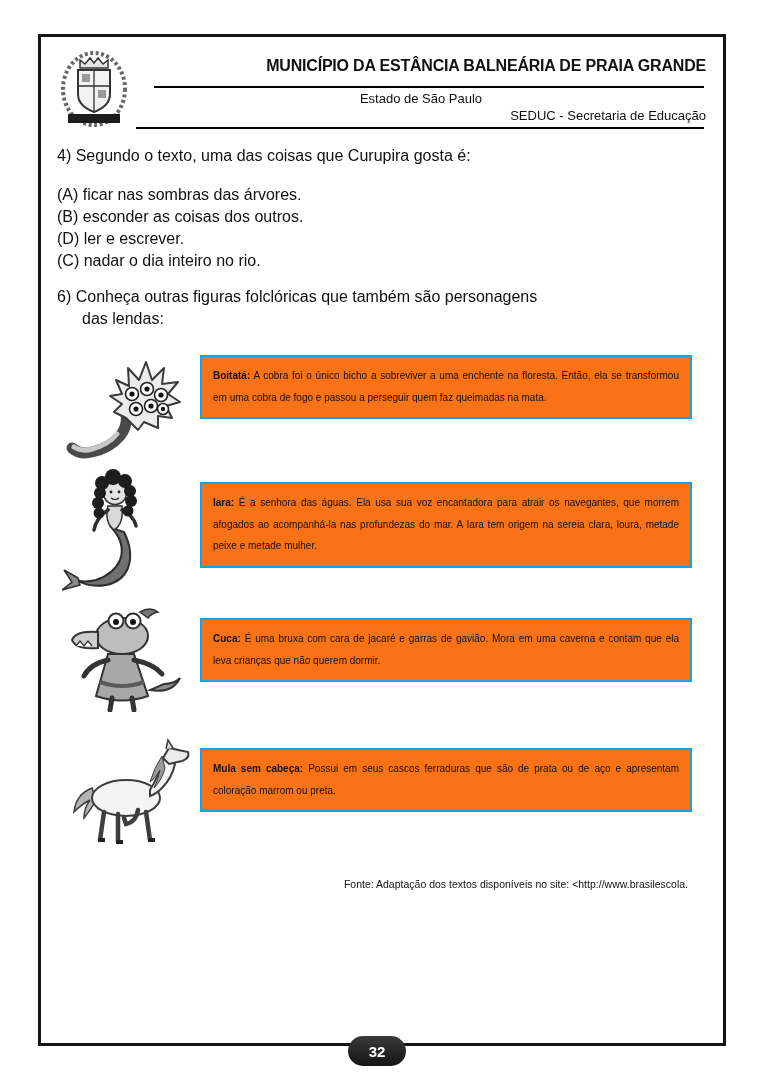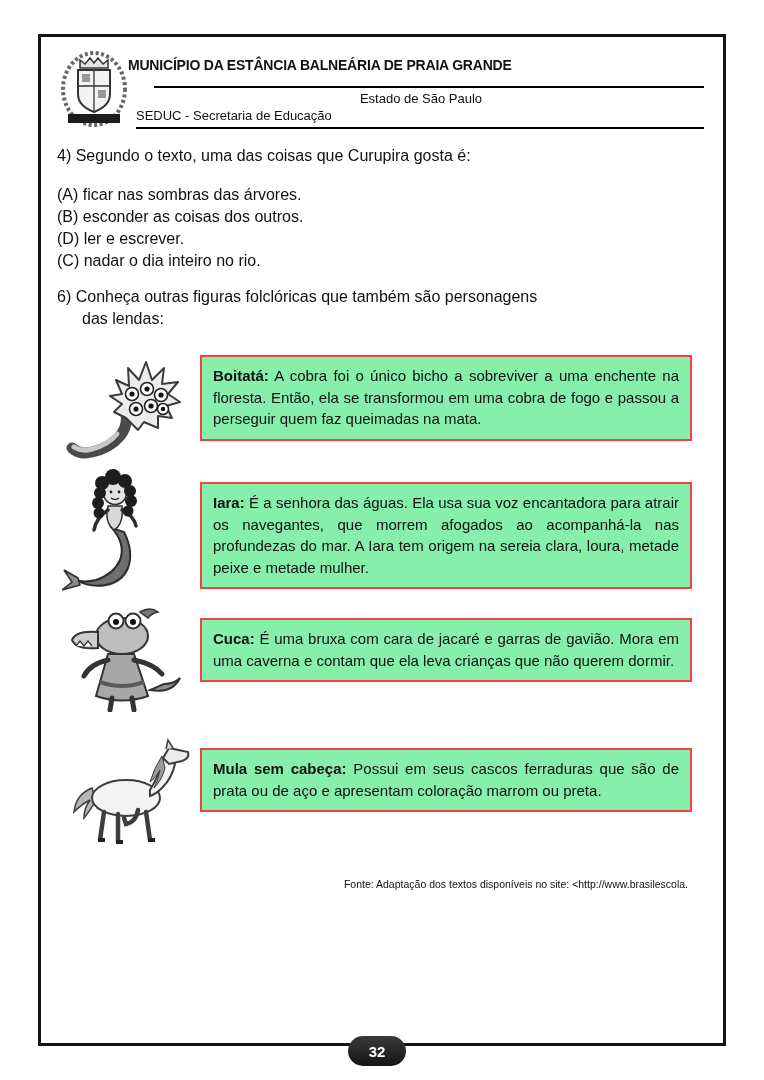--- a/index.html
+++ b/index.html
@@ -9,43 +9,43 @@
   .abs { position: absolute; }
 
   .frame {
     position: absolute; left: 38px; top: 34px; width: 688px; height: 1012px;
     border: 3px solid #141414; background: #fff;
   }
 
   
   .logo { left: 60px; top: 50px; width: 68px; height: 78px; }
   .logo svg { width: 100%; height: 100%; }
-  .hdr-title { left: 128px; top: 57px; width: 570px; text-align: left;
-               font-size: 14px; font-weight: bold; letter-spacing: -0.2px; }
+  .hdr-title { left: 136px; top: 57px; width: 570px; text-align: right;
+               font-size: 16px; font-weight: bold; letter-spacing: -0.2px; }
   .hdr-rule1 { left: 154px; top: 86px; width: 550px; height: 2px; background: #000; }
   .hdr-sub1 { left: 136px; top: 91px; width: 570px; text-align: center; font-size: 13px; }
-  .hdr-sub2 { left: 136px; top: 108px; width: 570px; text-align: left; font-size: 13px; }
+  .hdr-sub2 { left: 136px; top: 108px; width: 570px; text-align: right; font-size: 13px; }
   .hdr-rule2 { left: 136px; top: 127px; width: 568px; height: 2px; background: #000; }
 
   
   .q4-prompt { left: 57px; top: 147px; font-size: 16px; }
   .q4-options { left: 57px; top: 184px; font-size: 16px; line-height: 22px; }
 
   
   .q6 { left: 57px; top: 286px; font-size: 16px; line-height: 22px; }
   .q6-line2 { padding-left: 25px; }
 
   
   .fig-img svg { width: 100%; height: 100%; }
   .fig-img1 { left: 66px; top: 356px; width: 118px; height: 106px; }
   .fig-img2 { left: 62px; top: 466px; width: 116px; height: 126px; }
   .fig-img3 { left: 64px; top: 606px; width: 124px; height: 106px; }
   .fig-img4 { left: 66px; top: 738px; width: 128px; height: 112px; }
-  .fig-box { left: 200px; width: 492px; border: 2px solid #ef4444; background: #86efac;
-             padding: 8px 11px 9px; font-size: 15px; line-height: 21.5px;
+  .fig-box { left: 200px; width: 492px; border: 2px solid #0ea5e9; background: #f97316;
+             padding: 8px 11px 9px; font-size: 10px; line-height: 21.5px;
              text-align: justify; }
   .fig-box1 { top: 355px; }
   .fig-box2 { top: 482px; }
   .fig-box3 { top: 618px; }
   .fig-box4 { top: 748px; }
   .fig-box strong { font-weight: bold; }
 
   
   .source { left: 248px; top: 877px; width: 440px; text-align: right;
             font-size: 10.5px; line-height: 14.5px; }

